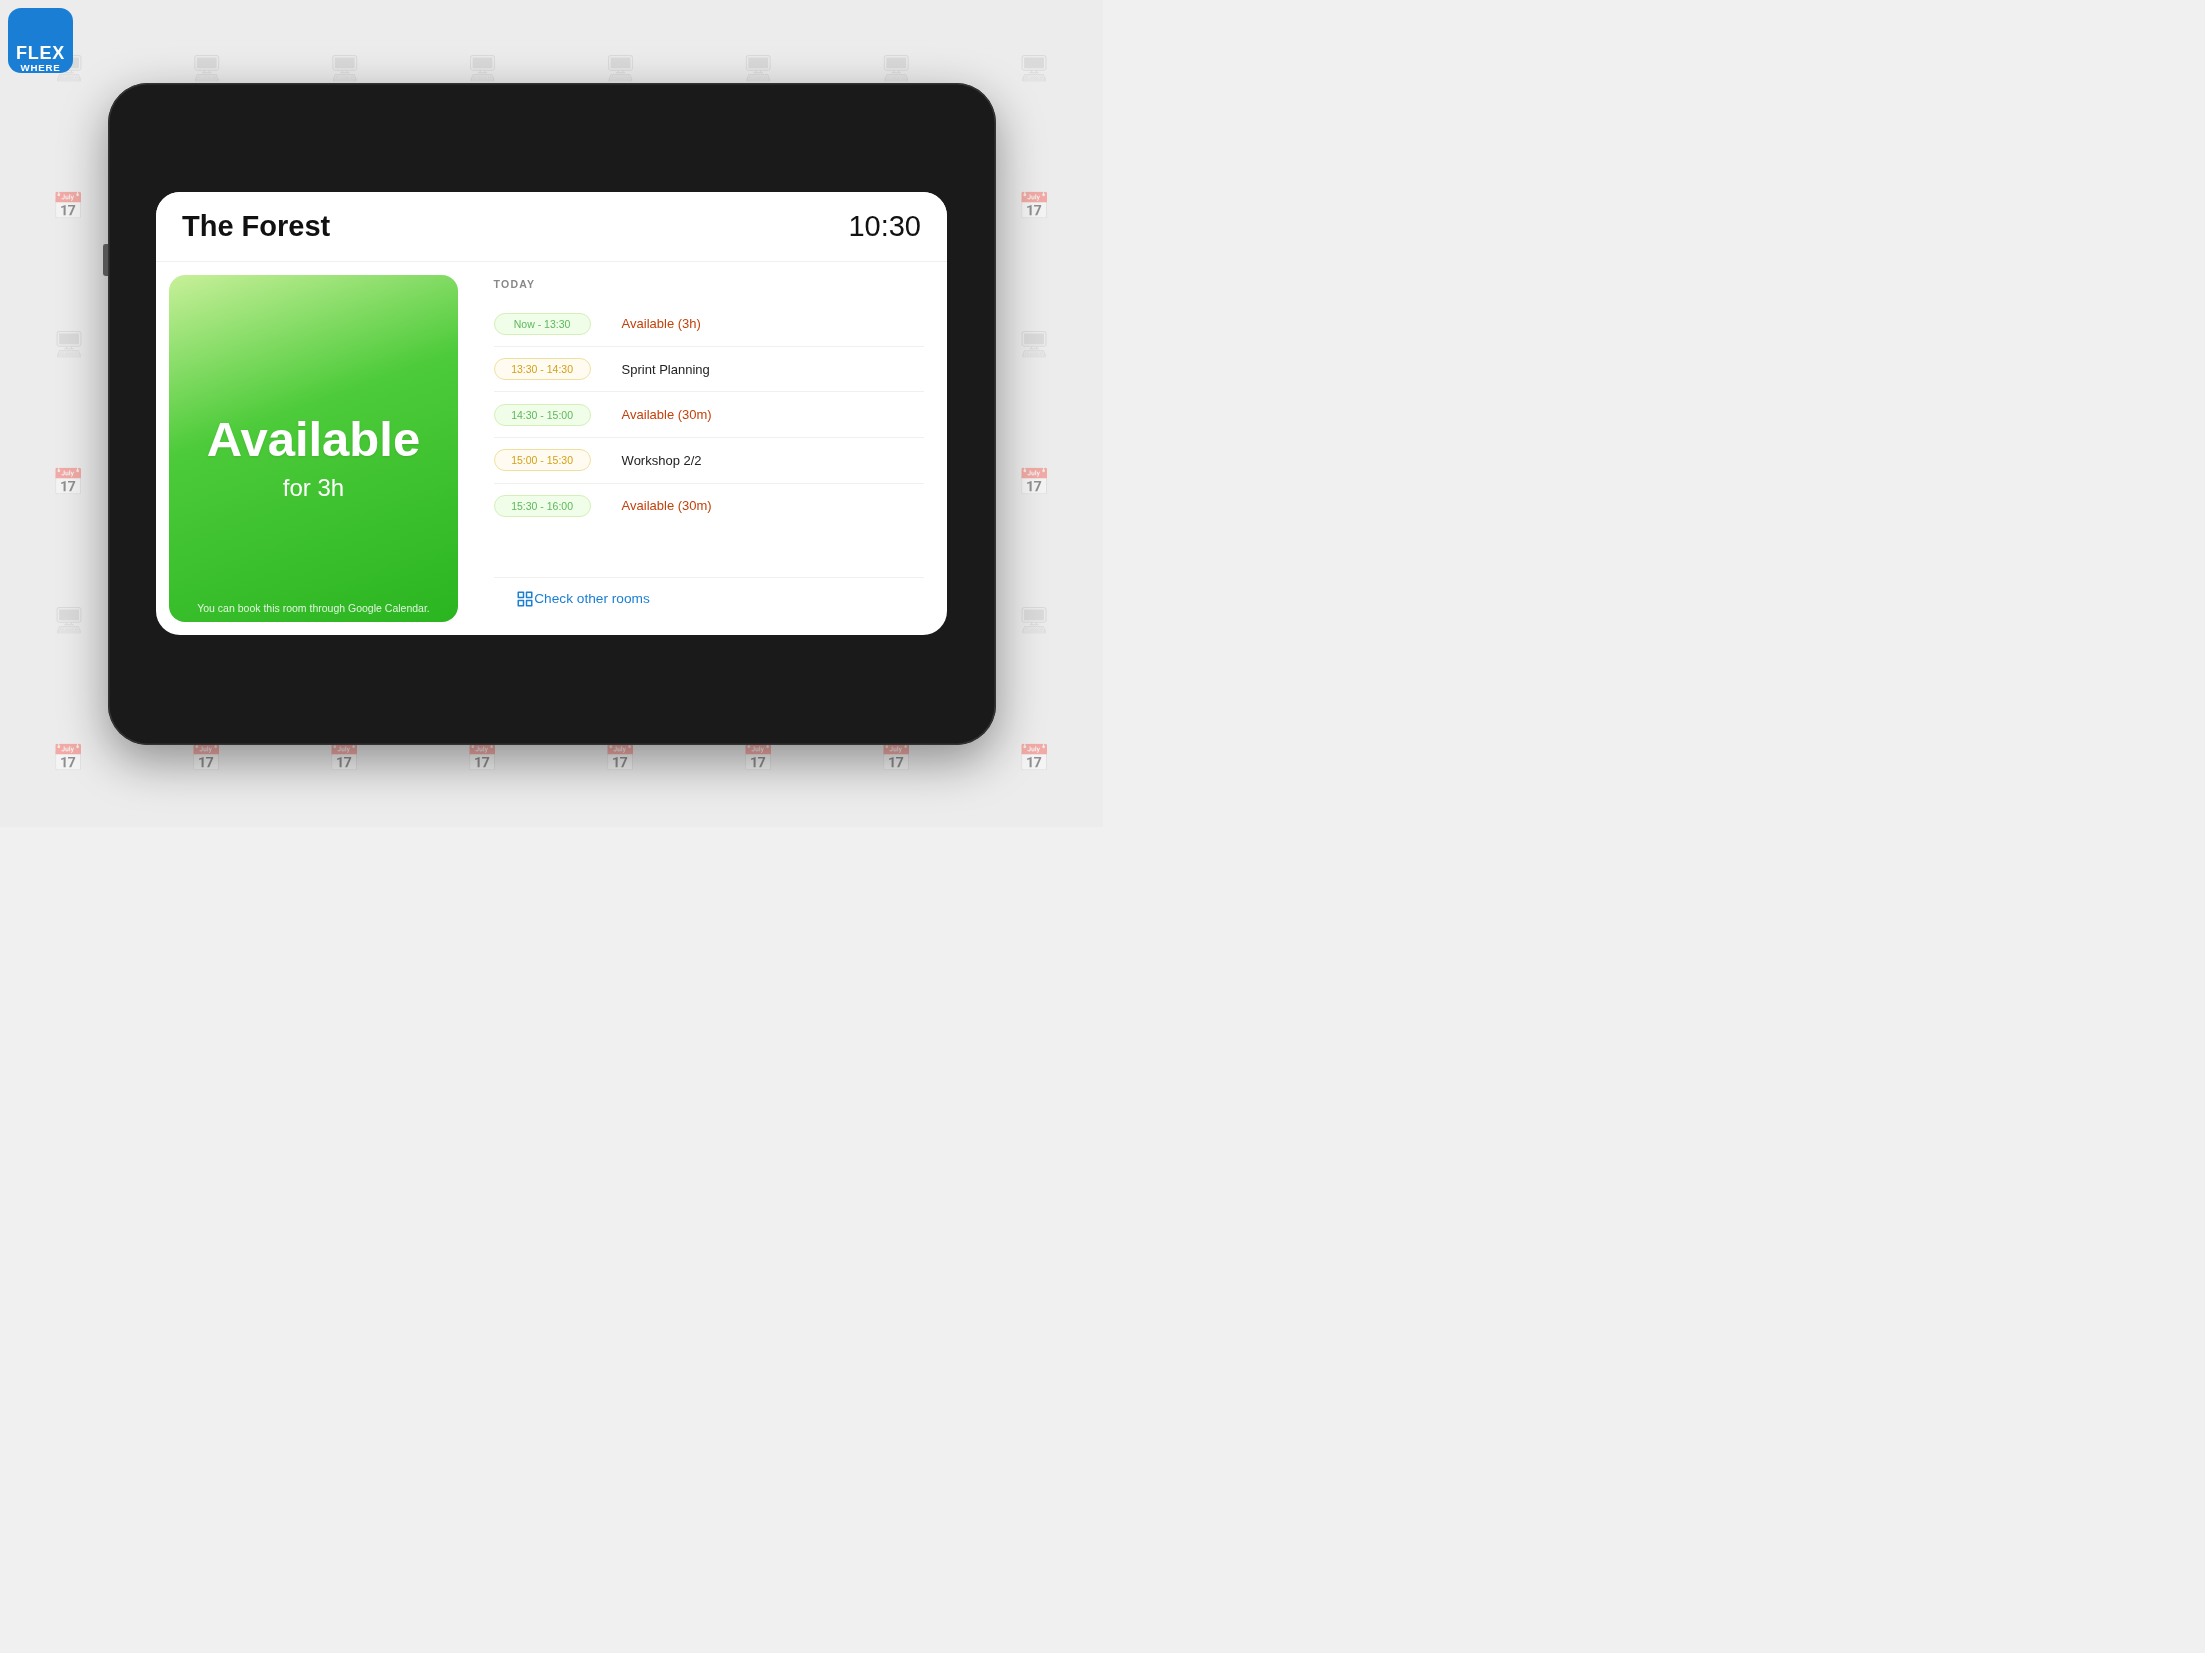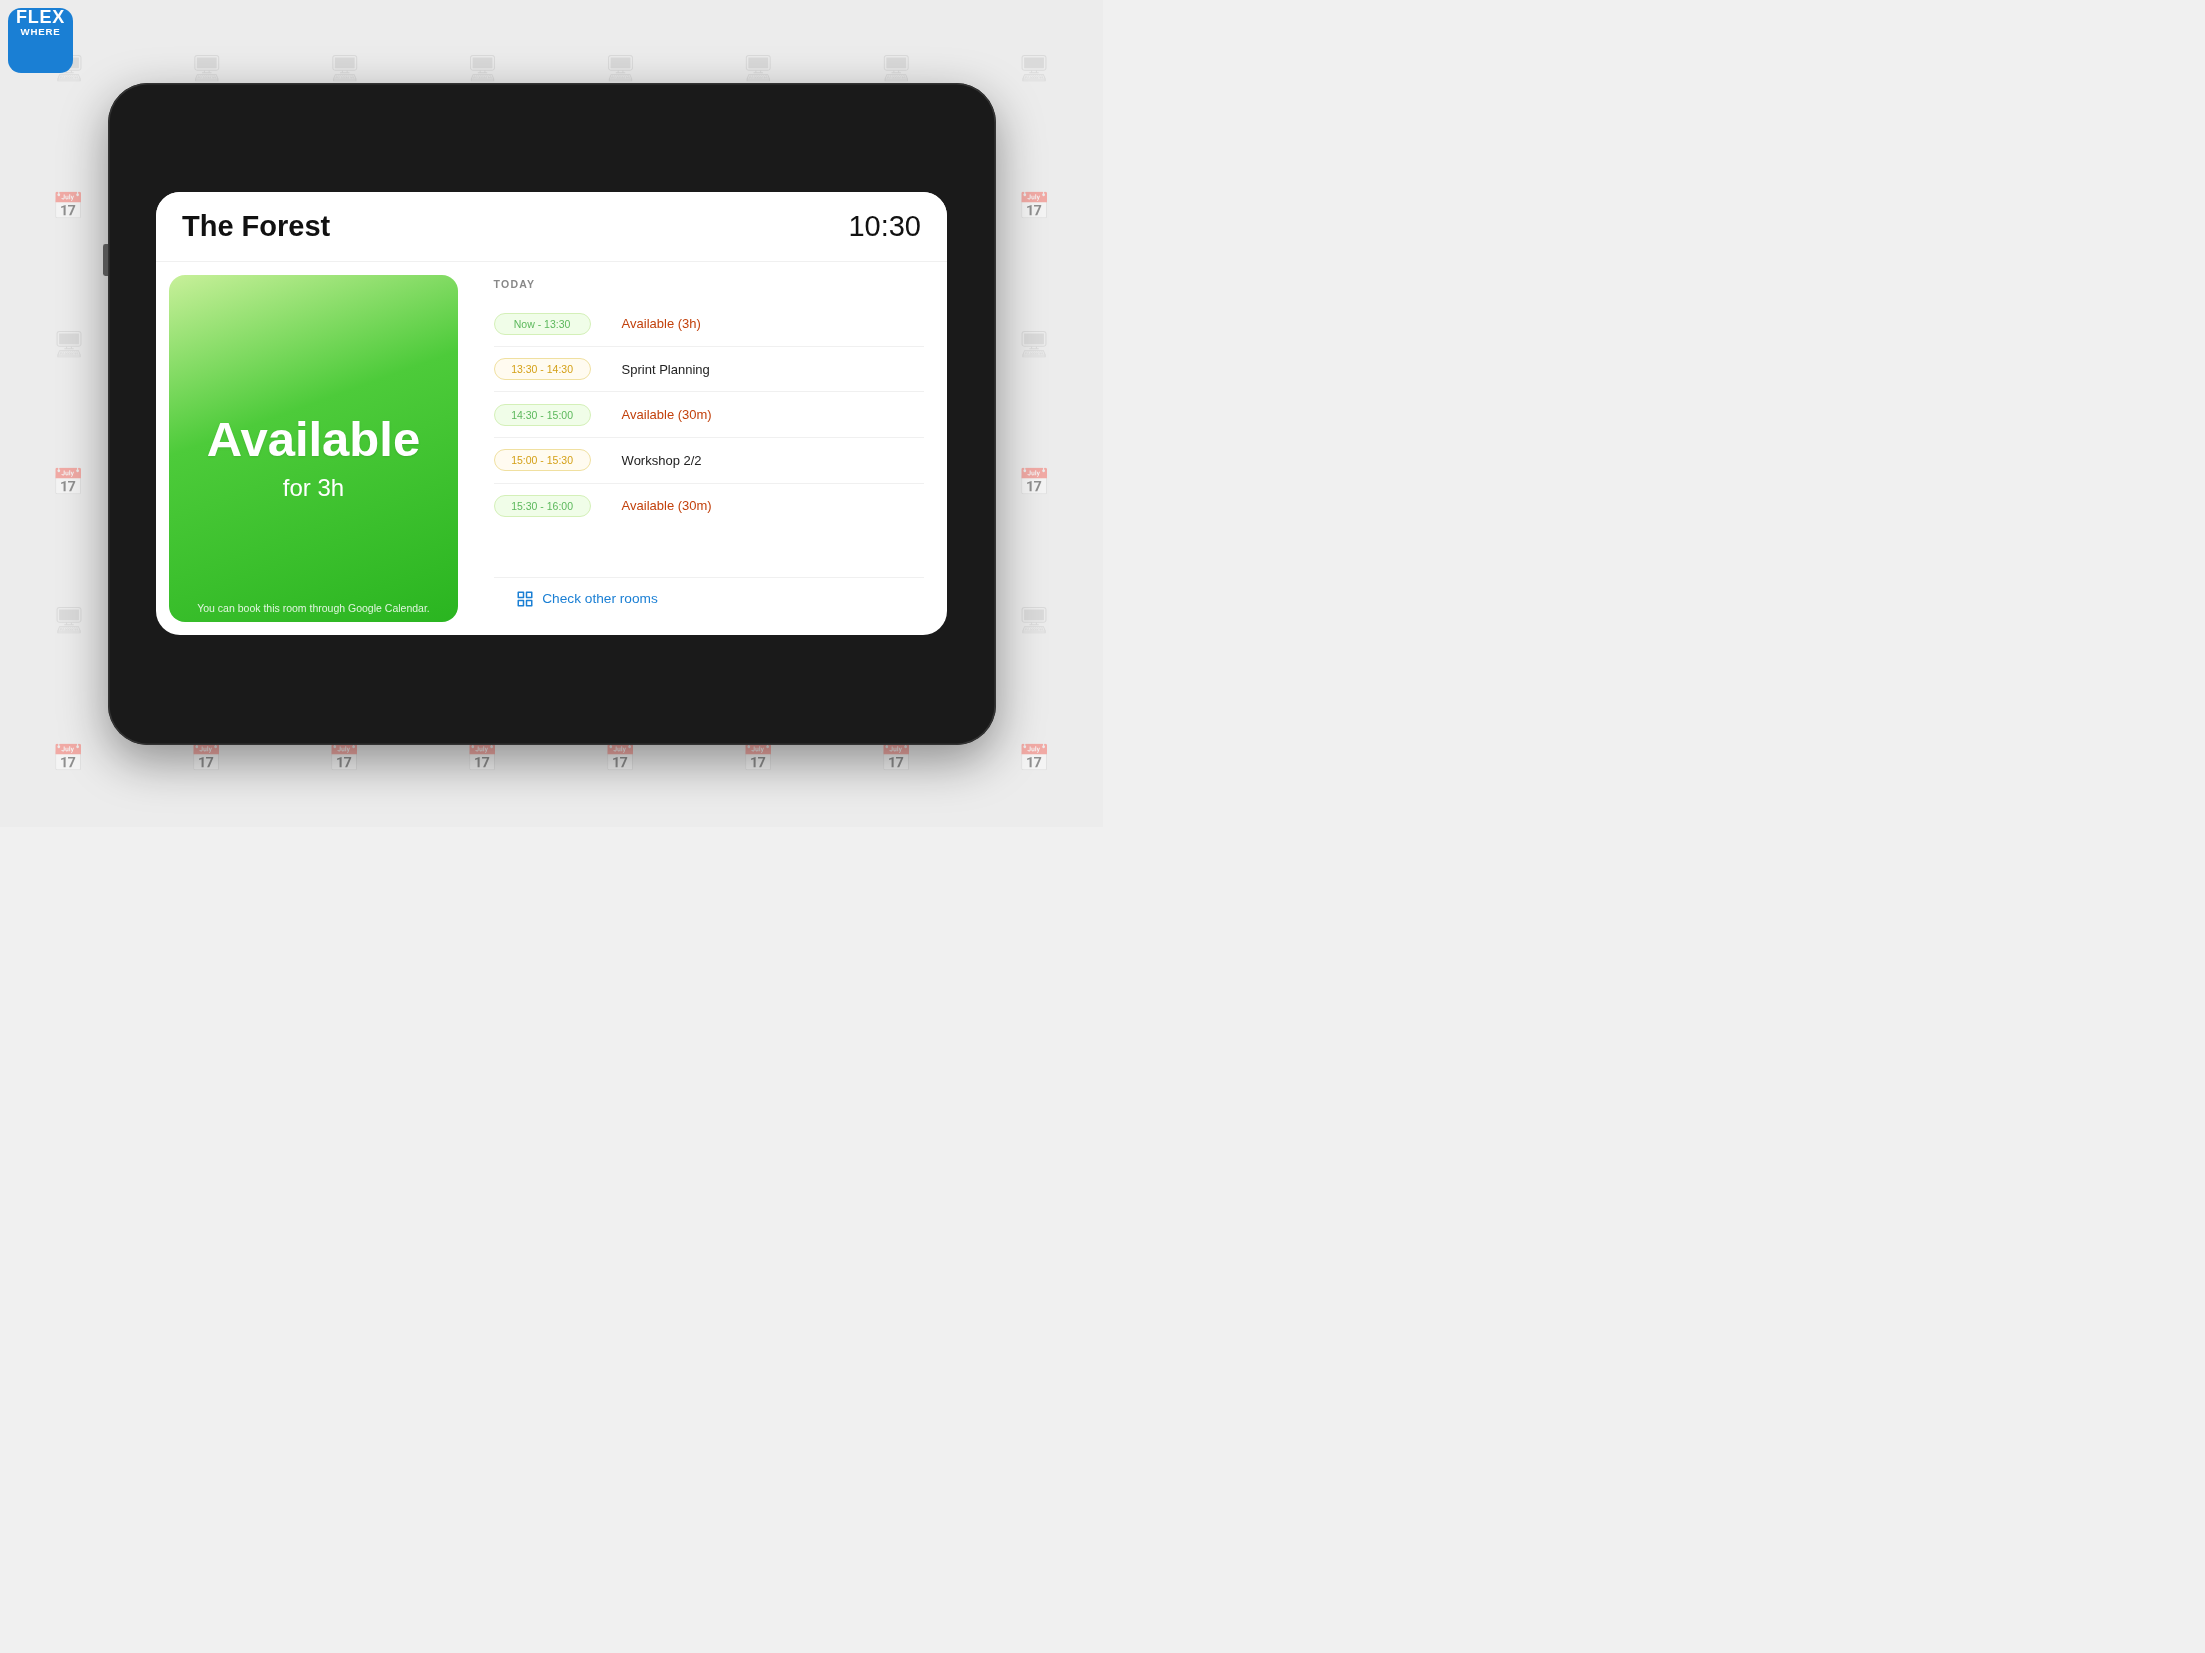--- a/index.html
+++ b/index.html
@@ -38,21 +38,21 @@
       position: absolute;
       top: 8px;
       left: 8px;
       width: 65px;
       height: 65px;
       background: #1a7fd4;
       border-radius: 13px;
       display: flex;
       flex-direction: column;
       align-items: center;
-      justify-content: flex-start;
+      justify-content: flex-end;
       z-index: 10;
     }
 
     .logo-text-flex {
       color: white;
       font-size: 18px;
       font-weight: 800;
       line-height: 1;
       letter-spacing: 0.8px;
     }
@@ -250,21 +250,20 @@
     
     .footer {
       padding: 11.3px 22.6px;
       border-top: 0.8px solid #f0f0f0;
       flex-shrink: 0;
     }
 
     .check-rooms-btn {
       display: flex;
       align-items: center;
-      gap: 8px;
       color: #1a7fd4;
       font-size: 13.7px;
       font-weight: 500;
       cursor: pointer;
       background: none;
       border: none;
     }
 
     .check-rooms-icon {
       width: 18px;

